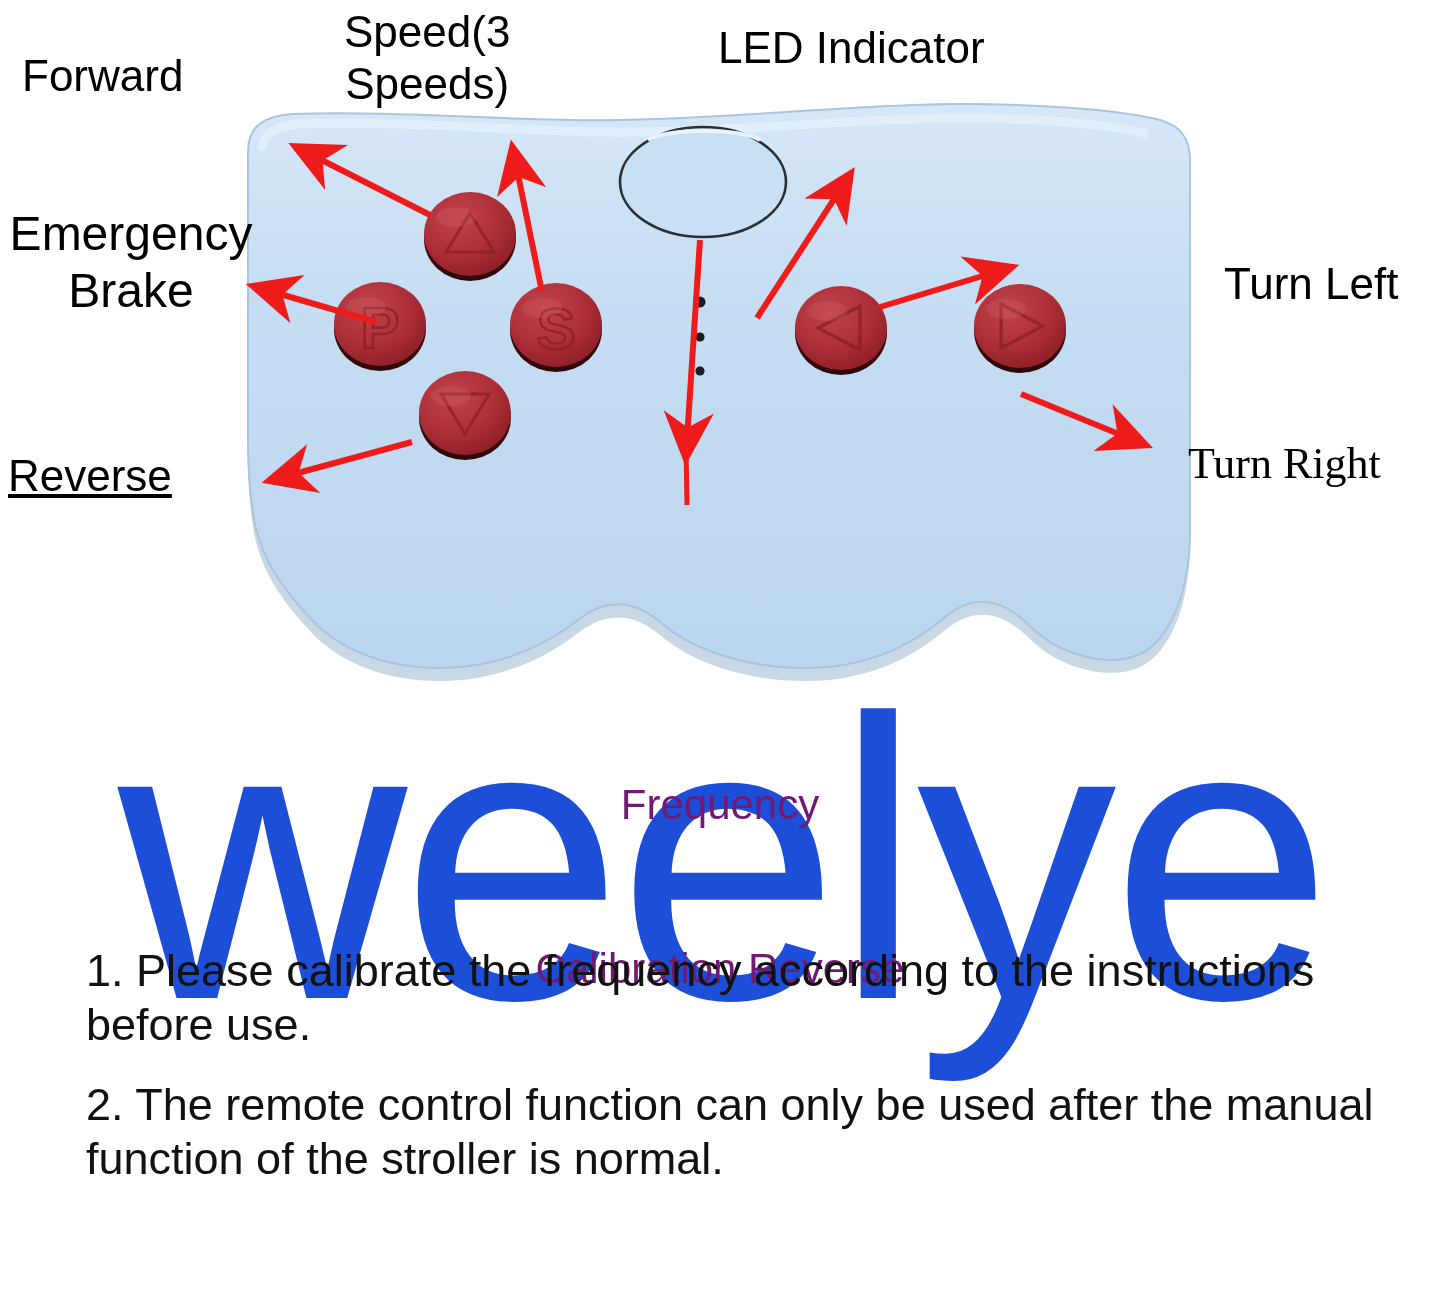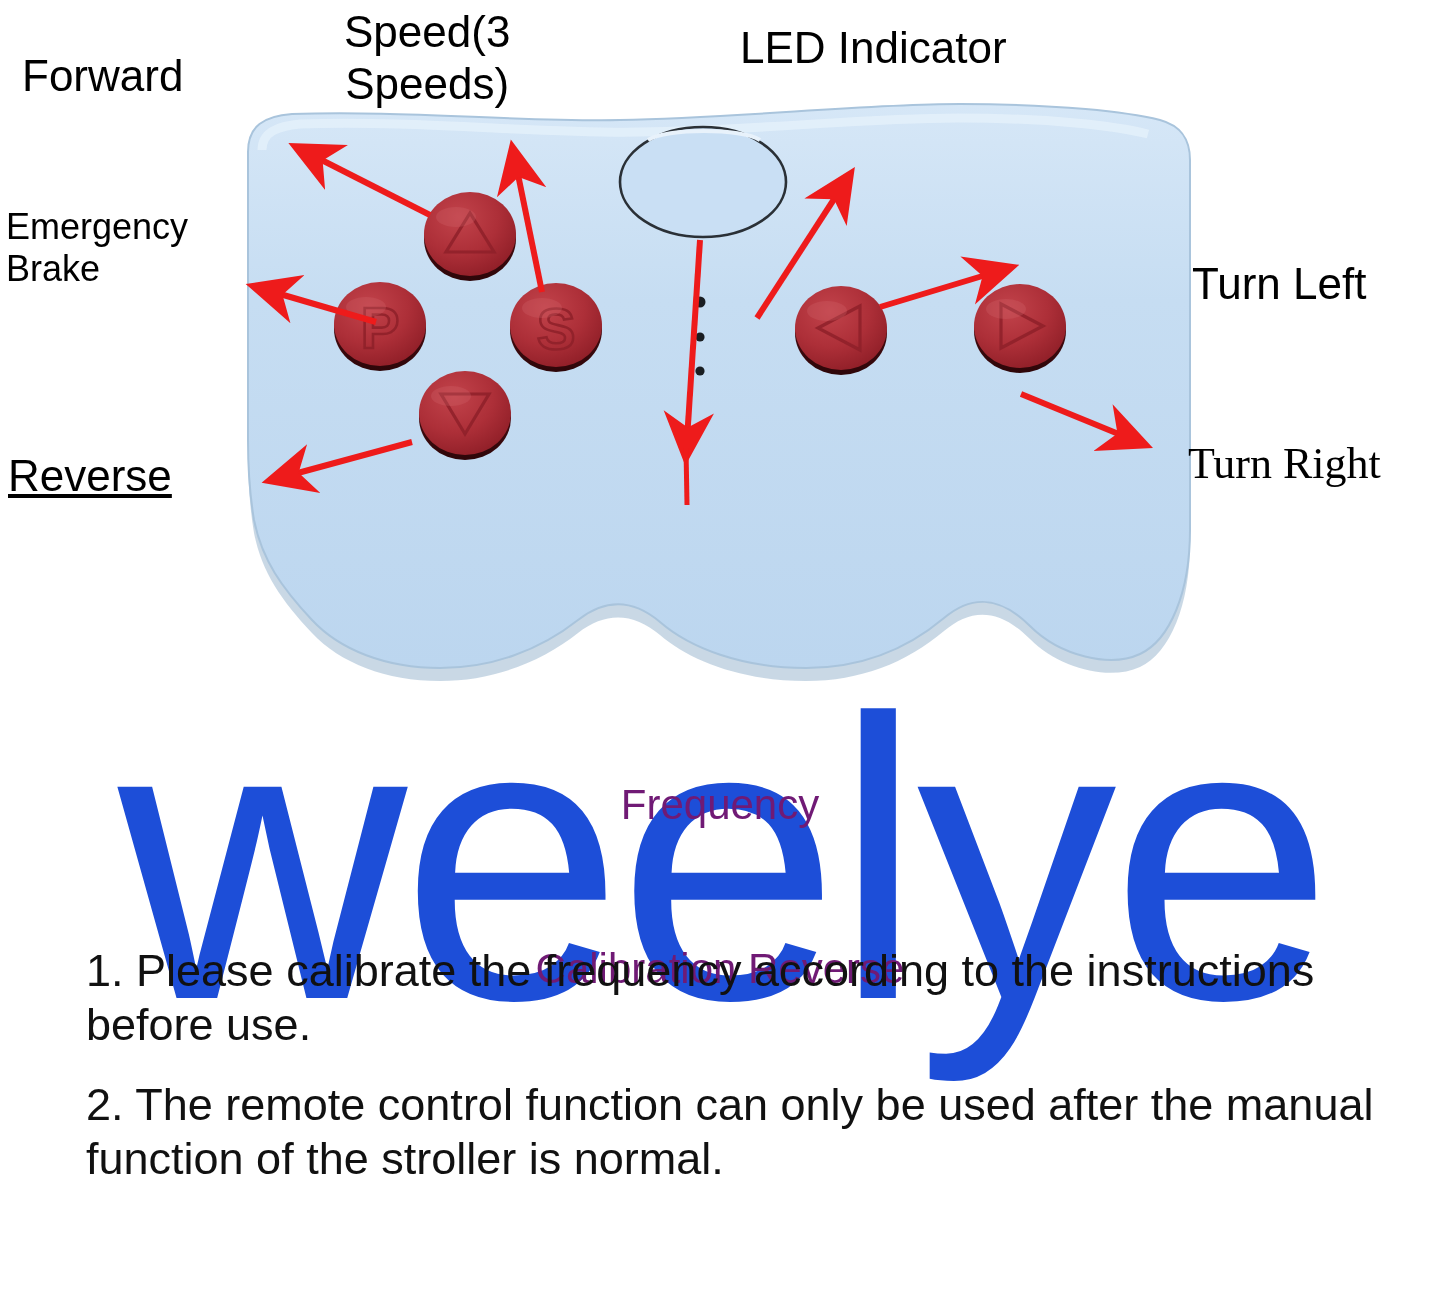--- a/index.html
+++ b/index.html
@@ -40,24 +40,24 @@
     font-family: "Liberation Sans", sans-serif;
     font-weight: 400;
     color: #000000;
     white-space: pre;
     z-index: 6;
     line-height: 1.18;
   }
 
   #label-forward      { left: 22px;   top: 50px;   font-size: 44px; }
   #label-speed        { left: 344px;  top: 6px;    font-size: 44px; text-align: center; }
-  #label-led          { left: 718px;  top: 22px;   font-size: 44px; margin-left: 22px; }
-  #label-brake        { left: 6px;    top: 206px;  font-size: 36px; text-align: left; width: 250px;}
+  #label-led          { left: 718px;  top: 22px;   font-size: 44px; }
+  #label-brake        { left: 6px;    top: 206px;  font-size: 48px; text-align: center; width: 250px;}
   #label-reverse      { left: 8px;    top: 450px;  font-size: 44px; text-decoration: underline; }
-  #label-turnleft     { left: 1192px; top: 258px;  font-size: 44px; }
+  #label-turnleft     { left: 1192px; top: 258px;  font-size: 44px; padding-left: 32px; }
   #label-turnright    { left: 1188px; top: 438px;  font-size: 44px; font-family: Liberation Serif, serif; }
 
   #label-freq {
     position: absolute;
     left: 300px;
     top: 682px;
     width: 840px;
     text-align: center;
     font-size: 42px;
     line-height: 1.95;

